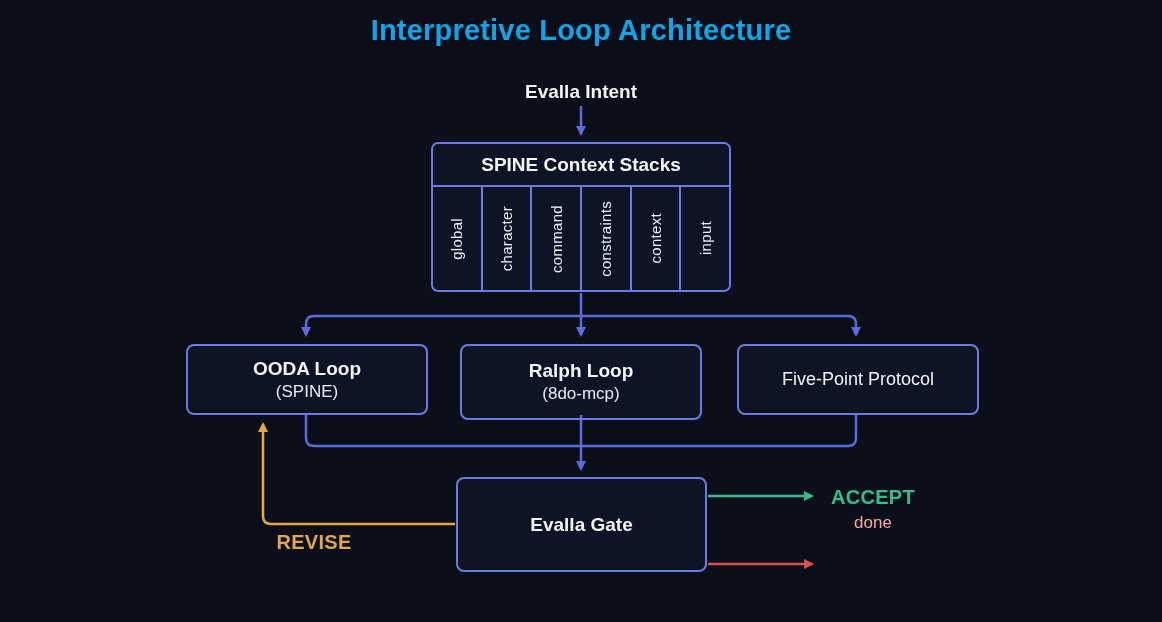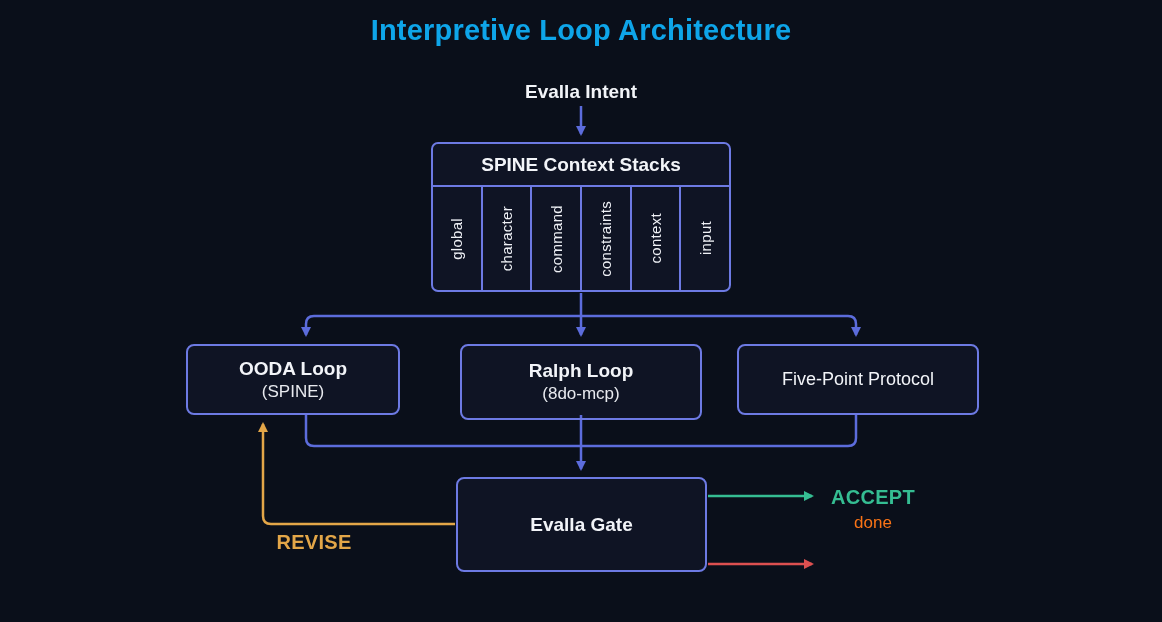--- a/index.html
+++ b/index.html
@@ -37,28 +37,28 @@
   .node{
     position:absolute;border:2px solid #6d7ae3;border-radius:8px;
     background:rgba(109,122,227,0.05);box-sizing:border-box;
     display:flex;flex-direction:column;align-items:center;justify-content:center;
     text-align:center;line-height:1.32;
   }
   .node-title{font-size:19px;font-weight:bold;color:#f2f4f8;}
   .node-sub{font-size:17px;font-weight:normal;color:#e8eaef;}
   .node-sub:empty{display:none;}
   .node-single .node-title{font-weight:normal;font-size:18px;}
-  #node-ooda{left:186px;top:344px;width:214px;height:71px;}
+  #node-ooda{left:186px;top:344px;width:242px;height:71px;}
   #node-ralph{left:460px;top:344px;width:242px;height:76px;}
   #node-five{left:737px;top:344px;width:242px;height:71px;}
   #node-quality{left:456px;top:477px;width:251px;height:95px;}
   
   .outcome{position:absolute;width:110px;text-align:center;line-height:1.25;}
   .outcome-label{font-size:20px;font-weight:bold;letter-spacing:.3px;}
-  .outcome-sub{font-size:17px;color:#f97316;margin-top:2px;}
+  .outcome-sub{font-size:17px;color:#fca5a5;margin-top:2px;}
   #outcome-accept{left:818px;top:485px;}
   #outcome-accept .outcome-label{color:#35bd92;}
   #outcome-reject{left:818px;top:553px;}
   #outcome-reject .outcome-label{color:#dd5050;}
   .revise-label{
     position:absolute;left:258px;top:531px;width:112px;text-align:center;
     font-size:20px;font-weight:bold;color:#e3a648;letter-spacing:.3px;
   }
 </style>
 </head>

